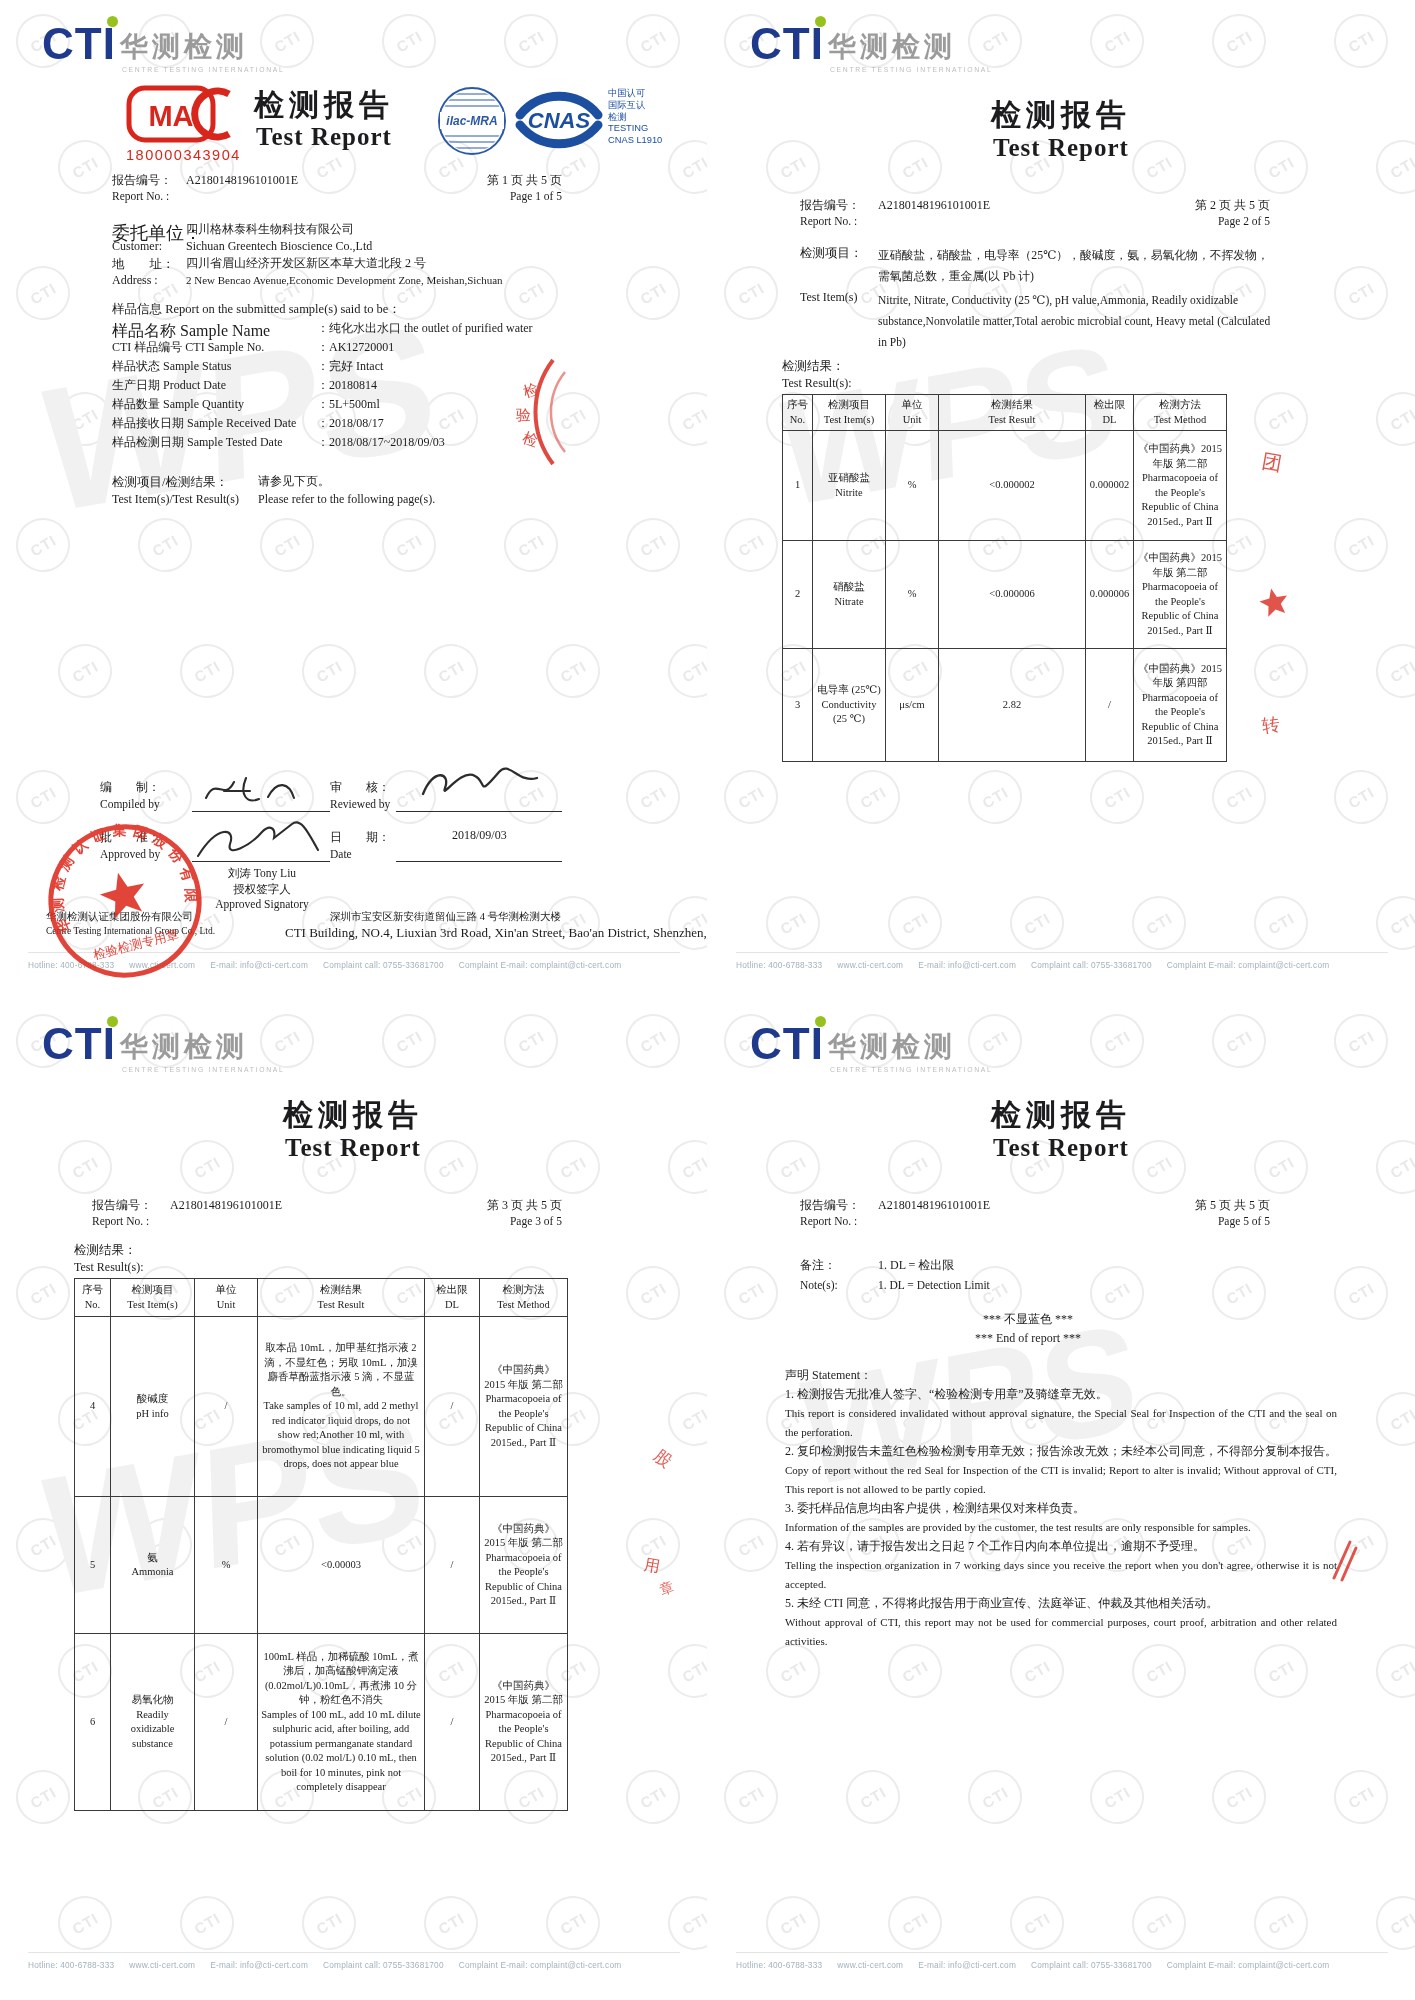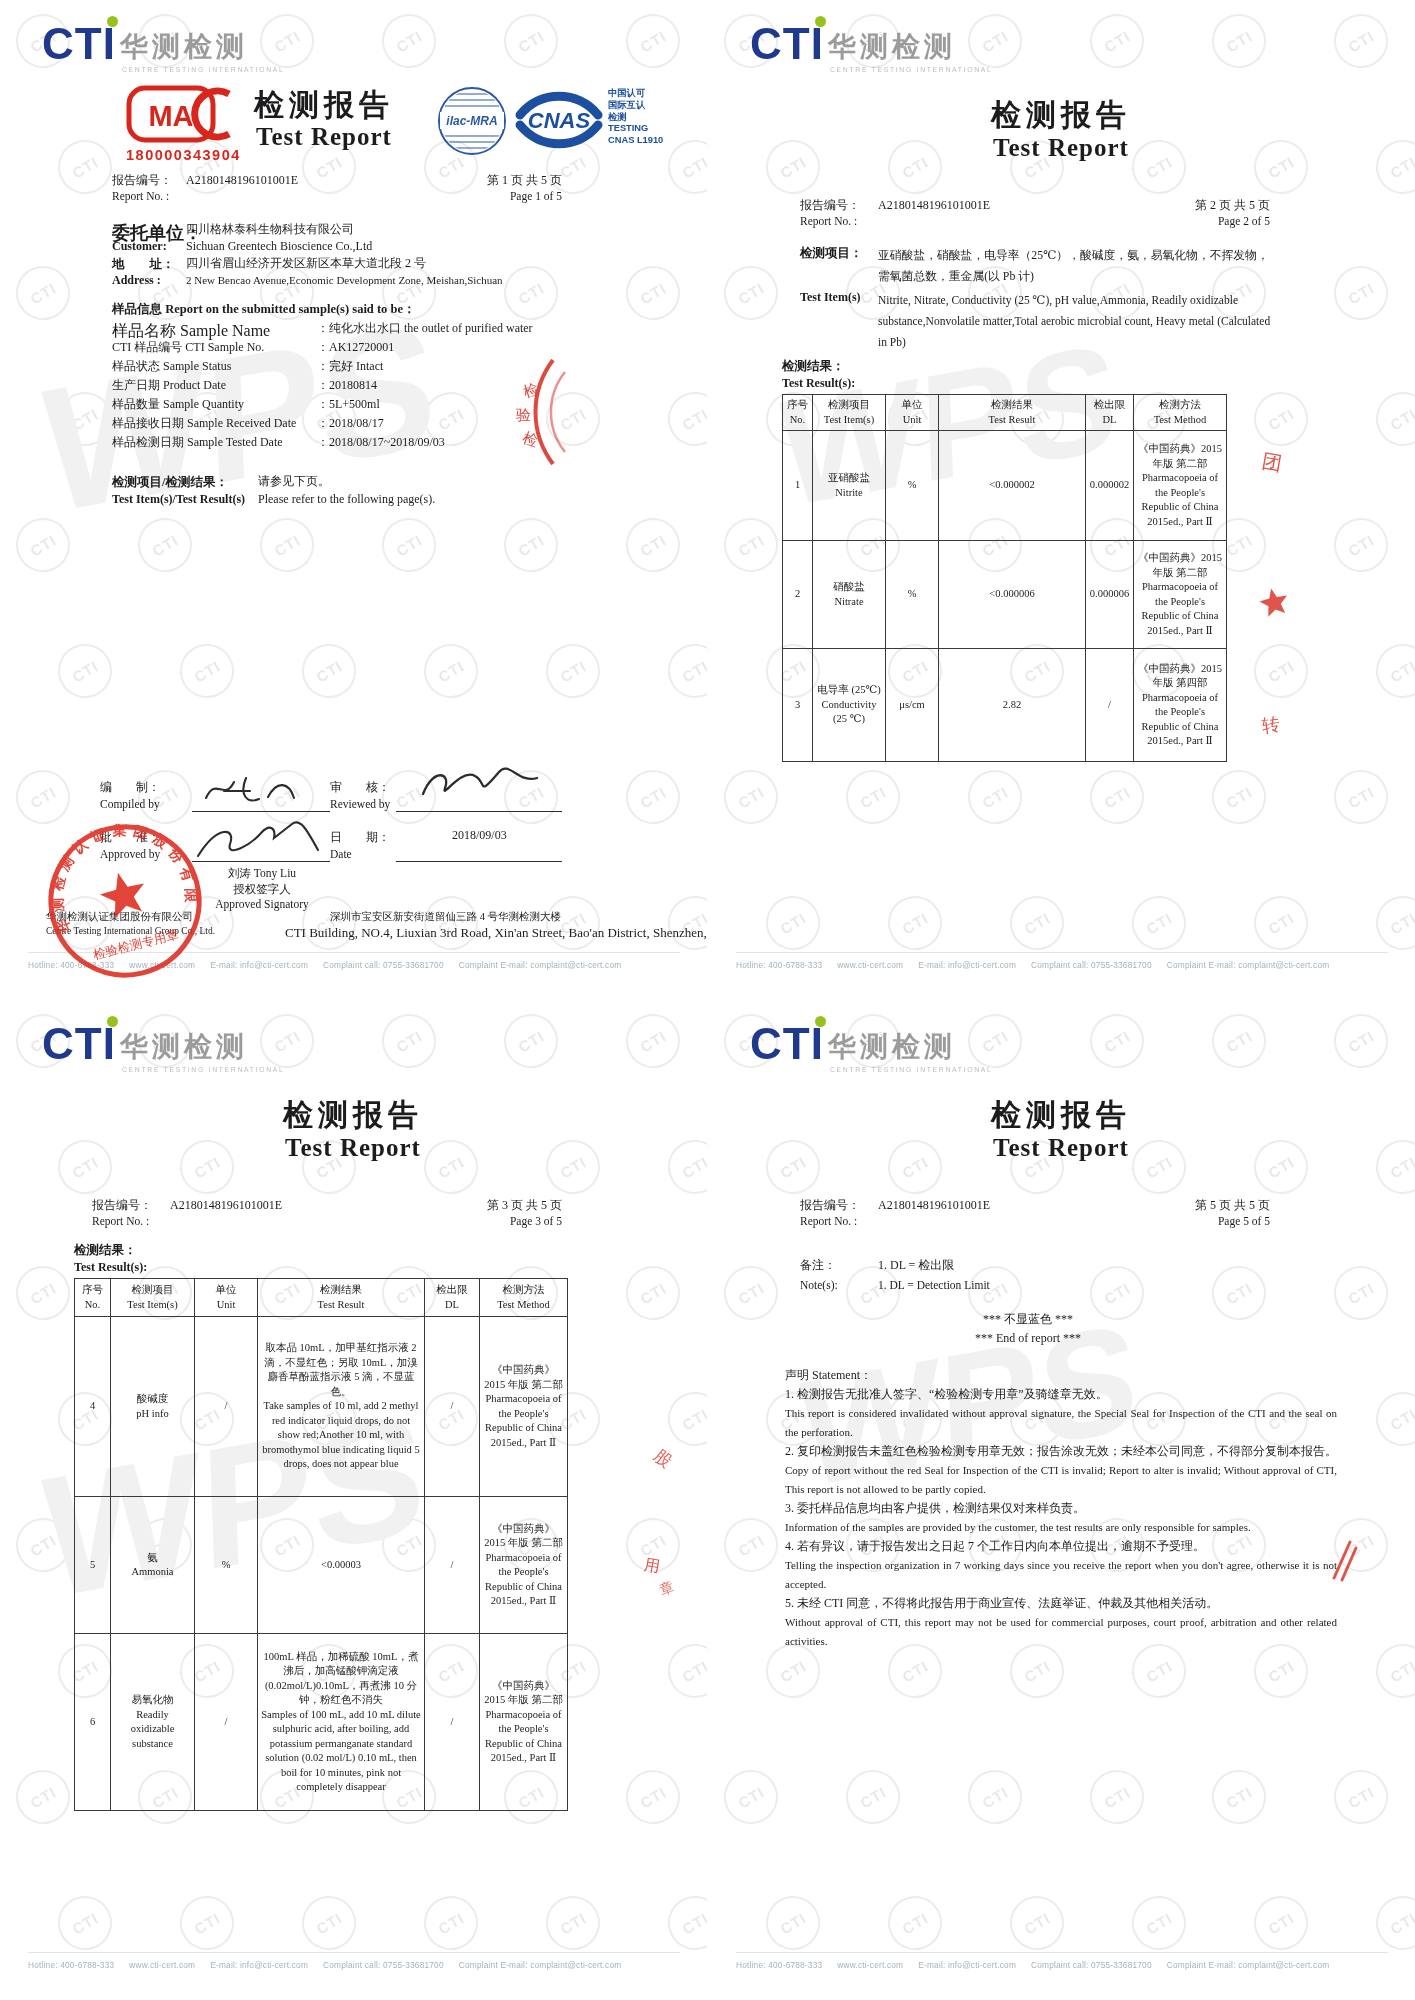--- a/index.html
+++ b/index.html
@@ -1,21 +1,21 @@
 <!DOCTYPE html>
 <html><head>
 <meta charset="utf-8">
 <style>
   html,body{margin:0;padding:0}
   body{width:1415px;height:2000px;position:relative;background:#fdfdfd;
        font-family:"Liberation Serif","DejaVu Serif",serif;color:#1c1c1e;overflow:hidden}
   .page{position:absolute;width:707px;height:1000px;background:#fff;overflow:hidden}
   .t{position:absolute;z-index:2;white-space:nowrap;line-height:1.28}
   .wrap{white-space:normal}
-  .b{font-weight:bold}
+  .b{font-weight:normal}
   .r{text-align:right}
   .c{text-align:center}
   .sans{font-family:"Liberation Sans","DejaVu Sans",sans-serif}
   .abs{position:absolute;z-index:2}
   .seal{color:#d92a1f;z-index:3}
   
   .logo{position:absolute;left:42px;top:22px;z-index:2;width:240px;height:64px}
   .logo-cti{position:absolute;left:0;top:0;font-size:44px;font-weight:bold;color:#1f3a8c;
             letter-spacing:1px;line-height:1;font-family:"Liberation Sans",sans-serif}
   .logo-dot{position:absolute;right:-2px;top:-6px;width:11px;height:11px;border-radius:50%;background:#97c21e}

